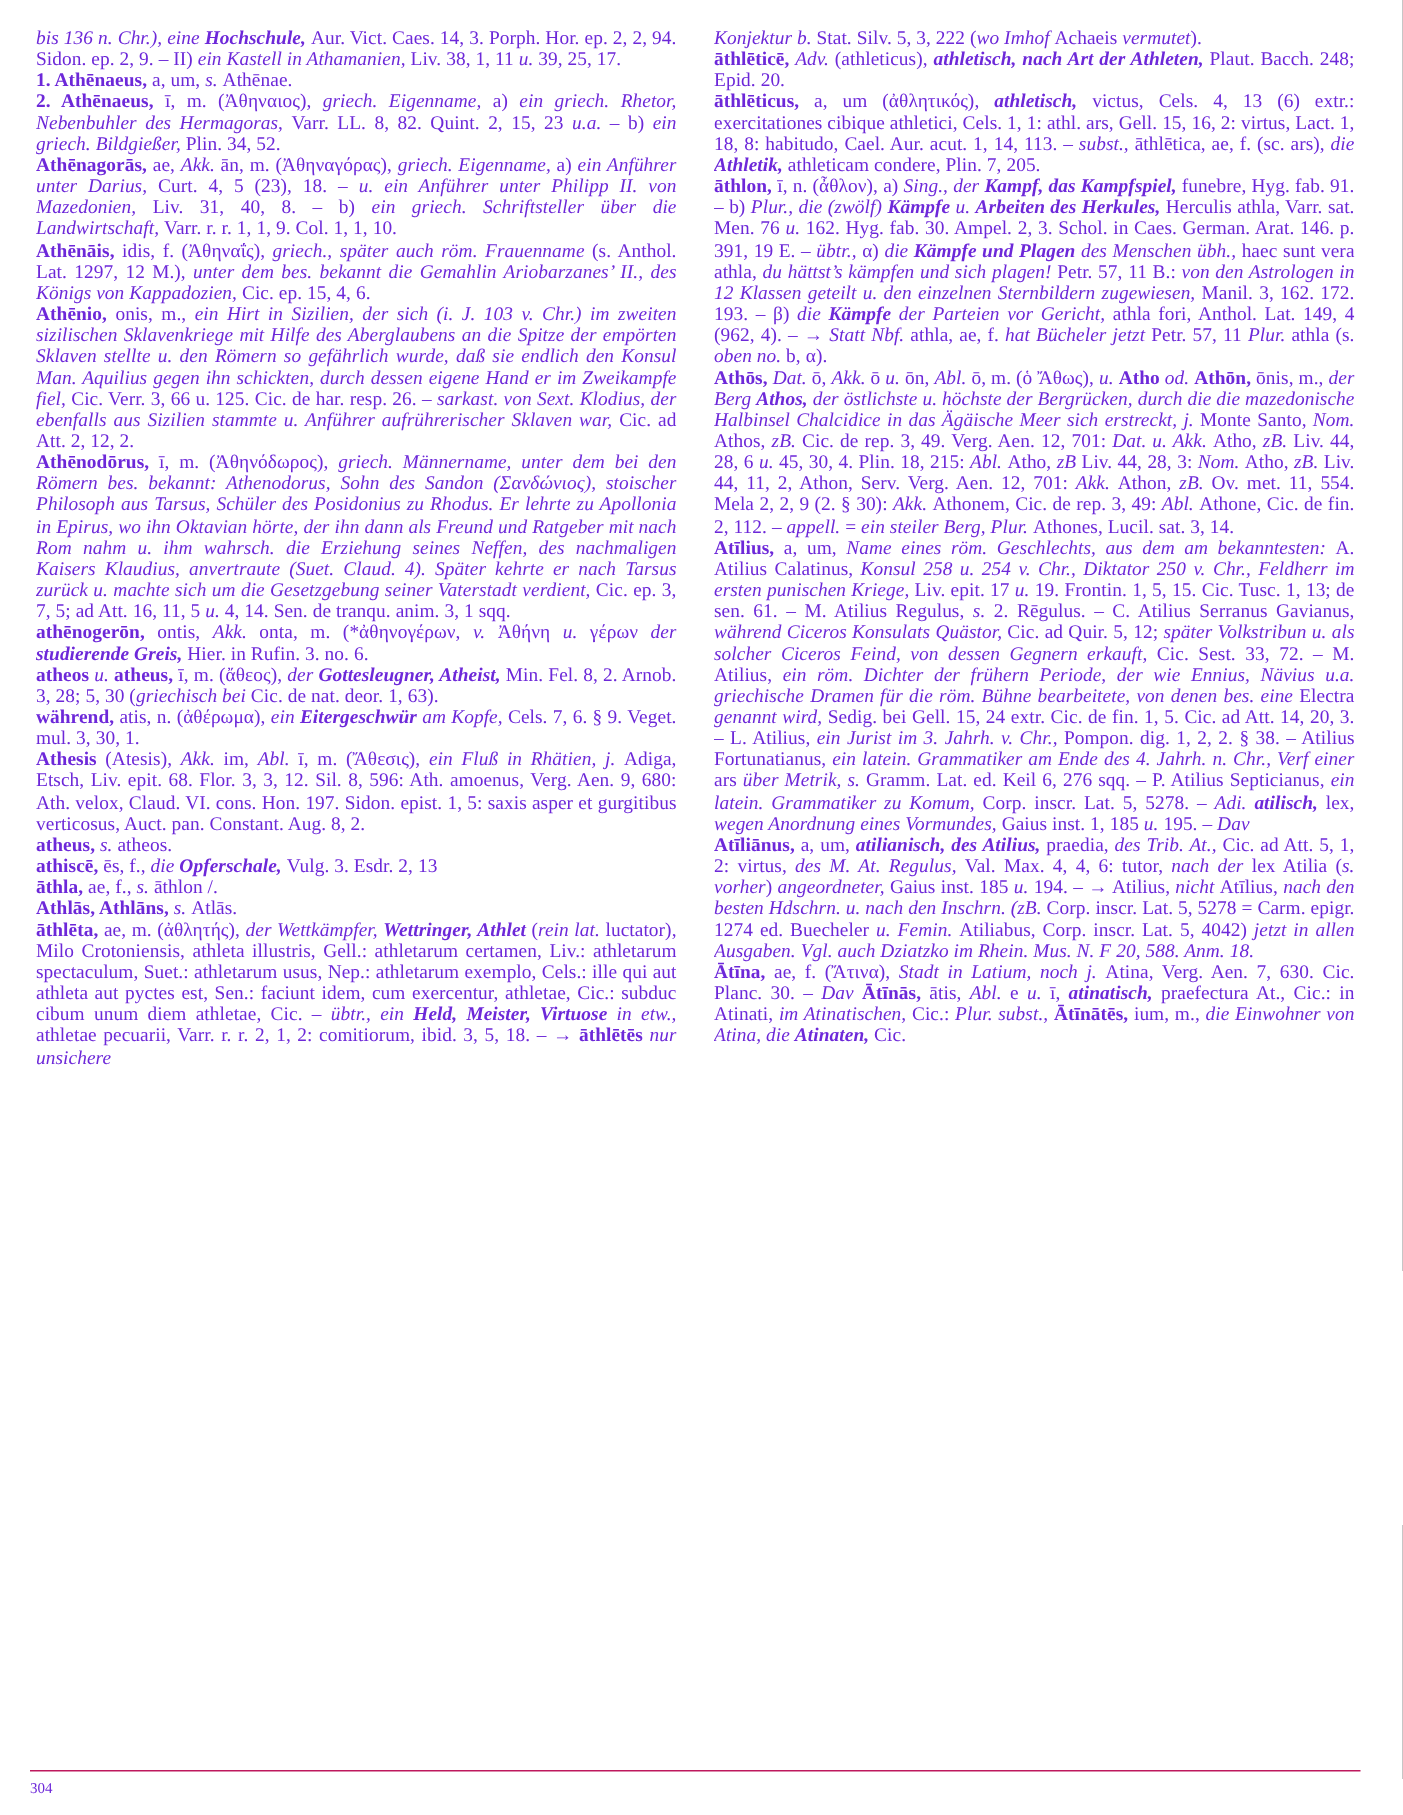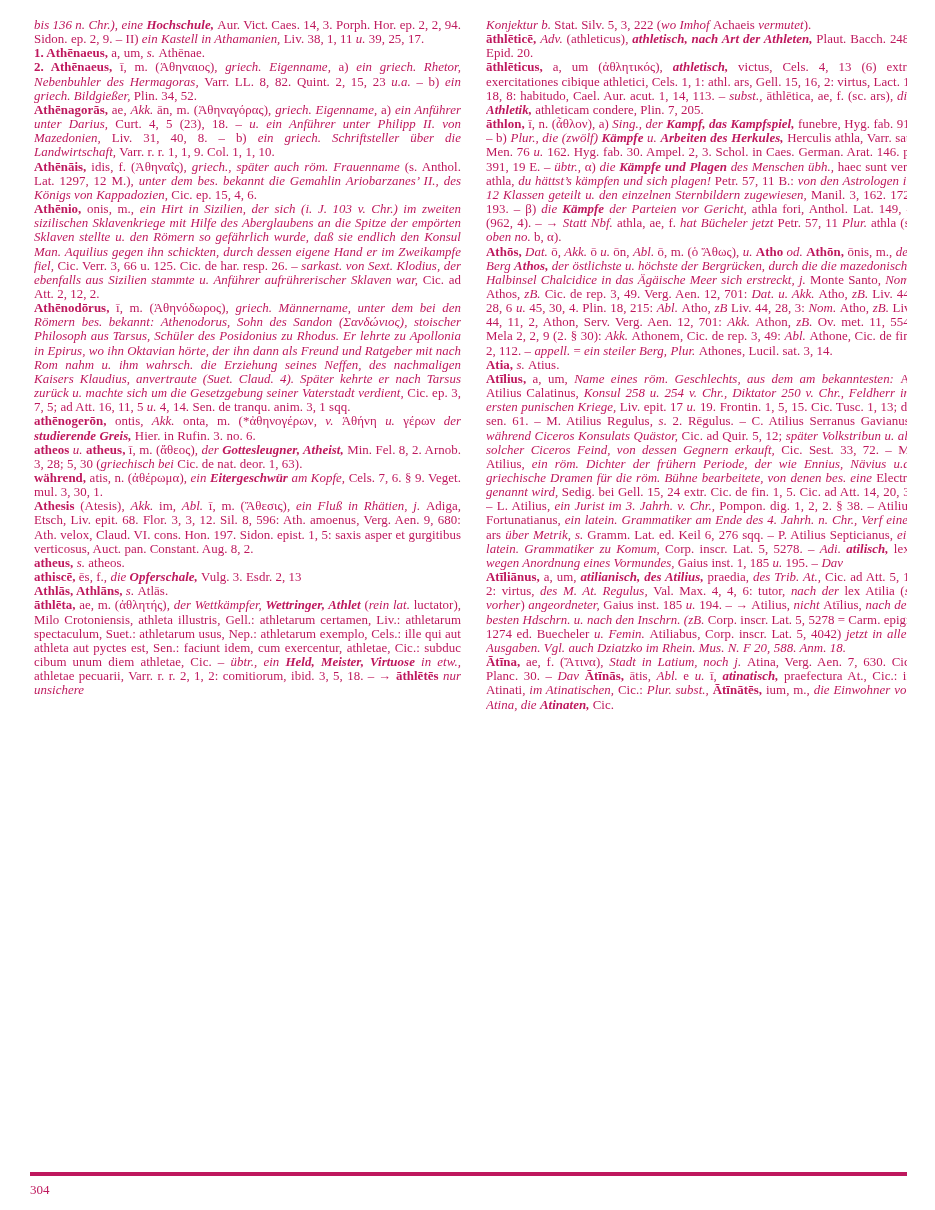--- a/index.html
+++ b/index.html
@@ -3,23 +3,23 @@
 <meta charset="utf-8">
 <style>
   html, body { margin: 0; padding: 0; background: #9a9a9a; }
   .page {
     position: relative;
     width: 935px;
     height: 1210px;
     margin: 0 auto;
     background: #ffffff;
     box-sizing: border-box;
-    padding: 18px 28px 0 34px;
+    padding: 18px 28px 0 24px;
     font-family: "Liberation Serif", "DejaVu Serif", serif;
-    color: #be185d;
+    color: #6d28d9;
     overflow: hidden;
   }
   .columns {
     display: flex;
     gap: 25px;
     height: 1140px;
     overflow: hidden;
   }
   .column {
     width: 427px;
@@ -29,26 +29,26 @@
     line-height: 14.15px;
     letter-spacing: 0.05px;
     overflow: hidden;
   }
   p.entry { margin: 0; padding: 0; }
   .seg-b  { font-weight: bold; }
   .seg-i  { font-style: italic; }
   .seg-bi { font-weight: bold; font-style: italic; }
   .footer {
     position: absolute;
-    left: 30px;
+    left: 20px;
     right: 28px;
     bottom: 12px;
-    border-top: 4px solid #be185d;
+    border-top: 1px solid #be185d;
     padding-top: 6px;
-    font-size: 13px;
+    font-size: 10px;
   }
 </style>
 </head>
 <body>
 
 <div class="page">
   <div class="columns">
     <div class="column">
         <p class="entry"><span class="seg-i">bis 136 n. Chr.), eine </span><span class="seg-bi">Hochschule, </span><span>Aur. Vict. Caes. 14, 3. Porph. Hor. ep. 2, 2, 94. Sidon. ep. 2, 9. – II) </span><span class="seg-i">ein Kastell in Athamanien, </span><span>Liv. 38, 1, 11 </span><span class="seg-i">u. </span><span>39, 25, 17.</span></p>
         <p class="entry"><span class="seg-b">1. Athēnaeus, </span><span>a, um, </span><span class="seg-i">s. </span><span>Athēnae.</span></p>
@@ -56,30 +56,30 @@
         <p class="entry"><span class="seg-b">Athēnagorās, </span><span>ae, </span><span class="seg-i">Akk. </span><span>ān, m. (Ἀθηναγόρας), </span><span class="seg-i">griech. Eigenname, </span><span>a) </span><span class="seg-i">ein Anführer unter Darius, </span><span>Curt. 4, 5 (23), 18. – </span><span class="seg-i">u. ein Anführer unter Philipp II. von Mazedonien, </span><span>Liv. 31, 40, 8. – b) </span><span class="seg-i">ein griech. Schriftsteller über die Landwirtschaft, </span><span>Varr. r. r. 1, 1, 9. Col. 1, 1, 10.</span></p>
         <p class="entry"><span class="seg-b">Athēnāis, </span><span>idis, f. (Ἀθηναΐς), </span><span class="seg-i">griech., später auch röm. Frauenname </span><span>(s. Anthol. Lat. 1297, 12 M.), </span><span class="seg-i">unter dem bes. bekannt die Gemahlin Ariobarzanes’ II., des Königs von Kappadozien, </span><span>Cic. ep. 15, 4, 6.</span></p>
         <p class="entry"><span class="seg-b">Athēnio, </span><span>onis, m., </span><span class="seg-i">ein Hirt in Sizilien, der sich (i. J. 103 v. Chr.) im zweiten sizilischen Sklavenkriege mit Hilfe des Aberglaubens an die Spitze der empörten Sklaven stellte u. den Römern so gefährlich wurde, daß sie endlich den Konsul Man. Aquilius gegen ihn schickten, durch dessen eigene Hand er im Zweikampfe fiel, </span><span>Cic. Verr. 3, 66 u. 125. Cic. de har. resp. 26. – </span><span class="seg-i">sarkast. von Sext. Klodius, der ebenfalls aus Sizilien stammte u. Anführer aufrührerischer Sklaven war, </span><span>Cic. ad Att. 2, 12, 2.</span></p>
         <p class="entry"><span class="seg-b">Athēnodōrus, </span><span>ī, m. (Ἀθηνόδωρος), </span><span class="seg-i">griech. Männername, unter dem bei den Römern bes. bekannt: Athenodorus, Sohn des Sandon (Σανδώνιος), stoischer Philosoph aus Tarsus, Schüler des Posidonius zu Rhodus. Er lehrte zu Apollonia in Epirus, wo ihn Oktavian hörte, der ihn dann als Freund und Ratgeber mit nach Rom nahm u. ihm wahrsch. die Erziehung seines Neffen, des nachmaligen Kaisers Klaudius, anvertraute (Suet. Claud. 4). Später kehrte er nach Tarsus zurück u. machte sich um die Gesetzgebung seiner Vaterstadt verdient, </span><span>Cic. ep. 3, 7, 5; ad Att. 16, 11, 5 </span><span class="seg-i">u. </span><span>4, 14. Sen. de tranqu. anim. 3, 1 sqq.</span></p>
         <p class="entry"><span class="seg-b">athēnogerōn, </span><span>ontis, </span><span class="seg-i">Akk. </span><span>onta, m. (*ἀθηνογέρων, </span><span class="seg-i">v. </span><span>Ἀθήνη </span><span class="seg-i">u. </span><span>γέρων </span><span class="seg-i">der </span><span class="seg-bi">studierende Greis, </span><span>Hier. in Rufin. 3. no. 6.</span></p>
         <p class="entry"><span class="seg-b">atheos </span><span class="seg-i">u. </span><span class="seg-b">atheus, </span><span>ī, m. (ἄθεος), </span><span class="seg-i">der </span><span class="seg-bi">Gottesleugner, Atheist, </span><span>Min. Fel. 8, 2. Arnob. 3, 28; 5, 30 (</span><span class="seg-i">griechisch bei </span><span>Cic. de nat. deor. 1, 63).</span></p>
         <p class="entry"><span class="seg-b">während, </span><span>atis, n. (ἀθέρωμα), </span><span class="seg-i">ein </span><span class="seg-bi">Eitergeschwür </span><span class="seg-i">am Kopfe, </span><span>Cels. 7, 6. § 9. Veget. mul. 3, 30, 1.</span></p>
         <p class="entry"><span class="seg-b">Athesis </span><span>(Atesis), </span><span class="seg-i">Akk. </span><span>im, </span><span class="seg-i">Abl. </span><span>ī, m. (Ἄθεσις), </span><span class="seg-i">ein Fluß in Rhätien, j. </span><span>Adiga, Etsch, Liv. epit. 68. Flor. 3, 3, 12. Sil. 8, 596: Ath. amoenus, Verg. Aen. 9, 680: Ath. velox, Claud. VI. cons. Hon. 197. Sidon. epist. 1, 5: saxis asper et gurgitibus verticosus, Auct. pan. Constant. Aug. 8, 2.</span></p>
         <p class="entry"><span class="seg-b">atheus, </span><span class="seg-i">s. </span><span>atheos.</span></p>
         <p class="entry"><span class="seg-b">athiscē, </span><span>ēs, f., </span><span class="seg-i">die </span><span class="seg-bi">Opferschale, </span><span>Vulg. 3. Esdr. 2, 13</span></p>
+        <p class="entry"><span class="seg-b">āthla, </span><span>ae, f., </span><span class="seg-i">s. </span><span>āthlon /.</span></p>
         <p class="entry"><span class="seg-b">Athlās, Athlāns, </span><span class="seg-i">s. </span><span>Atlās.</span></p>
         <p class="entry"><span class="seg-b">āthlēta, </span><span>ae, m. (ἀθλητής), </span><span class="seg-i">der Wettkämpfer, </span><span class="seg-bi">Wettringer, Athlet </span><span>(</span><span class="seg-i">rein lat. </span><span>luctator), Milo Crotoniensis, athleta illustris, Gell.: athletarum certamen, Liv.: athletarum spectaculum, Suet.: athletarum usus, Nep.: athletarum exemplo, Cels.: ille qui aut athleta aut pyctes est, Sen.: faciunt idem, cum exercentur, athletae, Cic.: subduc cibum unum diem athletae, Cic. – </span><span class="seg-i">übtr., ein </span><span class="seg-bi">Held, Meister, Virtuose </span><span class="seg-i">in etw., </span><span>athletae pecuarii, Varr. r. r. 2, 1, 2: comitiorum, ibid. 3, 5, 18. – → </span><span class="seg-b">āthlētēs </span><span class="seg-i">nur unsichere</span></p>
       </div>
     <div class="column">
         <p class="entry"><span class="seg-i">Konjektur b. </span><span>Stat. Silv. 5, 3, 222 (</span><span class="seg-i">wo Imhof </span><span>Achaeis </span><span class="seg-i">vermutet</span><span>).</span></p>
         <p class="entry"><span class="seg-b">āthlēticē, </span><span class="seg-i">Adv. </span><span>(athleticus), </span><span class="seg-bi">athletisch, nach Art der Athleten, </span><span>Plaut. Bacch. 248; Epid. 20.</span></p>
         <p class="entry"><span class="seg-b">āthlēticus, </span><span>a, um (ἀθλητικός), </span><span class="seg-bi">athletisch, </span><span>victus, Cels. 4, 13 (6) extr.: exercitationes cibique athletici, Cels. 1, 1: athl. ars, Gell. 15, 16, 2: virtus, Lact. 1, 18, 8: habitudo, Cael. Aur. acut. 1, 14, 113. – </span><span class="seg-i">subst., </span><span>āthlētica, ae, f. (sc. ars), </span><span class="seg-i">die </span><span class="seg-bi">Athletik, </span><span>athleticam condere, Plin. 7, 205.</span></p>
         <p class="entry"><span class="seg-b">āthlon, </span><span>ī, n. (ἆθλον), a) </span><span class="seg-i">Sing., der </span><span class="seg-bi">Kampf, das Kampfspiel, </span><span>funebre, Hyg. fab. 91. – b) </span><span class="seg-i">Plur., die (zwölf) </span><span class="seg-bi">Kämpfe </span><span class="seg-i">u. </span><span class="seg-bi">Arbeiten des Herkules, </span><span>Herculis athla, Varr. sat. Men. 76 </span><span class="seg-i">u. </span><span>162. Hyg. fab. 30. Ampel. 2, 3. Schol. in Caes. German. Arat. 146. p. 391, 19 E. – </span><span class="seg-i">übtr., </span><span>α) </span><span class="seg-i">die </span><span class="seg-bi">Kämpfe und Plagen </span><span class="seg-i">des Menschen übh., </span><span>haec sunt vera athla, </span><span class="seg-i">du hättst’s kämpfen und sich plagen! </span><span>Petr. 57, 11 B.: </span><span class="seg-i">von den Astrologen in 12 Klassen geteilt u. den einzelnen Sternbildern zugewiesen, </span><span>Manil. 3, 162. 172. 193. – β) </span><span class="seg-i">die </span><span class="seg-bi">Kämpfe </span><span class="seg-i">der Parteien vor Gericht, </span><span>athla fori, Anthol. Lat. 149, 4 (962, 4). – → </span><span class="seg-i">Statt Nbf. </span><span>athla, ae, f. </span><span class="seg-i">hat Bücheler jetzt </span><span>Petr. 57, 11 </span><span class="seg-i">Plur. </span><span>athla (s. </span><span class="seg-i">oben no. </span><span>b, α).</span></p>
         <p class="entry"><span class="seg-b">Athōs, </span><span class="seg-i">Dat. </span><span>ō, </span><span class="seg-i">Akk. </span><span>ō </span><span class="seg-i">u. </span><span>ōn, </span><span class="seg-i">Abl. </span><span>ō, m. (ὁ Ἄθως), </span><span class="seg-i">u. </span><span class="seg-b">Atho </span><span class="seg-i">od. </span><span class="seg-b">Athōn, </span><span>ōnis, m., </span><span class="seg-i">der Berg </span><span class="seg-bi">Athos, </span><span class="seg-i">der östlichste u. höchste der Bergrücken, durch die die mazedonische Halbinsel Chalcidice in das Ägäische Meer sich erstreckt, j. </span><span>Monte Santo, </span><span class="seg-i">Nom. </span><span>Athos, </span><span class="seg-i">zB. </span><span>Cic. de rep. 3, 49. Verg. Aen. 12, 701: </span><span class="seg-i">Dat. u. Akk. </span><span>Atho, </span><span class="seg-i">zB. </span><span>Liv. 44, 28, 6 </span><span class="seg-i">u. </span><span>45, 30, 4. Plin. 18, 215: </span><span class="seg-i">Abl. </span><span>Atho, </span><span class="seg-i">zB </span><span>Liv. 44, 28, 3: </span><span class="seg-i">Nom. </span><span>Atho, </span><span class="seg-i">zB. </span><span>Liv. 44, 11, 2, Athon, Serv. Verg. Aen. 12, 701: </span><span class="seg-i">Akk. </span><span>Athon, </span><span class="seg-i">zB. </span><span>Ov. met. 11, 554. Mela 2, 2, 9 (2. § 30): </span><span class="seg-i">Akk. </span><span>Athonem, Cic. de rep. 3, 49: </span><span class="seg-i">Abl. </span><span>Athone, Cic. de fin. 2, 112. – </span><span class="seg-i">appell. </span><span>= </span><span class="seg-i">ein steiler Berg, Plur. </span><span>Athones, Lucil. sat. 3, 14.</span></p>
-        <p class="entry"><span class="seg-b">Atia, </span><span class="seg-i">s. </span><span>Atius.</span></p>
         <p class="entry"><span class="seg-b">Atīlius, </span><span>a, um, </span><span class="seg-i">Name eines röm. Geschlechts, aus dem am bekanntesten: </span><span>A. Atilius Calatinus, </span><span class="seg-i">Konsul 258 u. 254 v. Chr., Diktator 250 v. Chr., Feldherr im ersten punischen Kriege, </span><span>Liv. epit. 17 </span><span class="seg-i">u. </span><span>19. Frontin. 1, 5, 15. Cic. Tusc. 1, 13; de sen. 61. – M. Atilius Regulus, </span><span class="seg-i">s. </span><span>2. Rēgulus. – C. Atilius Serranus Gavianus, </span><span class="seg-i">während Ciceros Konsulats Quästor, </span><span>Cic. ad Quir. 5, 12; </span><span class="seg-i">später Volkstribun u. als solcher Ciceros Feind, von dessen Gegnern erkauft, </span><span>Cic. Sest. 33, 72. – M. Atilius, </span><span class="seg-i">ein röm. Dichter der frühern Periode, der wie Ennius, Nävius u.a. griechische Dramen für die röm. Bühne bearbeitete, von denen bes. eine </span><span>Electra </span><span class="seg-i">genannt wird, </span><span>Sedig. bei Gell. 15, 24 extr. Cic. de fin. 1, 5. Cic. ad Att. 14, 20, 3. – L. Atilius, </span><span class="seg-i">ein Jurist im 3. Jahrh. v. Chr., </span><span>Pompon. dig. 1, 2, 2. § 38. – Atilius Fortunatianus, </span><span class="seg-i">ein latein. Grammatiker am Ende des 4. Jahrh. n. Chr., Verf einer </span><span>ars </span><span class="seg-i">über Metrik, s. </span><span>Gramm. Lat. ed. Keil 6, 276 sqq. – P. Atilius Septicianus, </span><span class="seg-i">ein latein. Grammatiker zu Komum, </span><span>Corp. inscr. Lat. 5, 5278. – </span><span class="seg-i">Adi. </span><span class="seg-bi">atilisch, </span><span>lex, </span><span class="seg-i">wegen Anordnung eines Vormundes, </span><span>Gaius inst. 1, 185 </span><span class="seg-i">u. </span><span>195. – </span><span class="seg-i">Dav</span></p>
         <p class="entry"><span class="seg-b">Atīliānus, </span><span>a, um, </span><span class="seg-bi">atilianisch, des Atilius, </span><span>praedia, </span><span class="seg-i">des Trib. At., </span><span>Cic. ad Att. 5, 1, 2: virtus, </span><span class="seg-i">des M. At. Regulus, </span><span>Val. Max. 4, 4, 6: tutor, </span><span class="seg-i">nach der </span><span>lex Atilia (</span><span class="seg-i">s. vorher</span><span>) </span><span class="seg-i">angeordneter, </span><span>Gaius inst. 185 </span><span class="seg-i">u. </span><span>194. – → Atilius, </span><span class="seg-i">nicht </span><span>Atīlius, </span><span class="seg-i">nach den besten Hdschrn. u. nach den Inschrn. (zB. </span><span>Corp. inscr. Lat. 5, 5278 = Carm. epigr. 1274 ed. Buecheler </span><span class="seg-i">u. Femin. </span><span>Atiliabus, Corp. inscr. Lat. 5, 4042) </span><span class="seg-i">jetzt in allen Ausgaben. Vgl. auch Dziatzko im Rhein. Mus. N. F 20, 588. Anm. 18.</span></p>
         <p class="entry"><span class="seg-b">Ātīna, </span><span>ae, f. (Ἄτινα), </span><span class="seg-i">Stadt in Latium, noch j. </span><span>Atina, Verg. Aen. 7, 630. Cic. Planc. 30. – </span><span class="seg-i">Dav </span><span class="seg-b">Ātīnās, </span><span>ātis, </span><span class="seg-i">Abl. </span><span>e </span><span class="seg-i">u. </span><span>ī, </span><span class="seg-bi">atinatisch, </span><span>praefectura At., Cic.: in Atinati, </span><span class="seg-i">im Atinatischen, </span><span>Cic.: </span><span class="seg-i">Plur. subst., </span><span class="seg-b">Ātīnātēs, </span><span>ium, m., </span><span class="seg-i">die Einwohner von Atina, die </span><span class="seg-bi">Atinaten, </span><span>Cic.</span></p>
       </div>
   </div>
   <div class="footer">
     <span>304</span>
   </div>
 </div>
 

